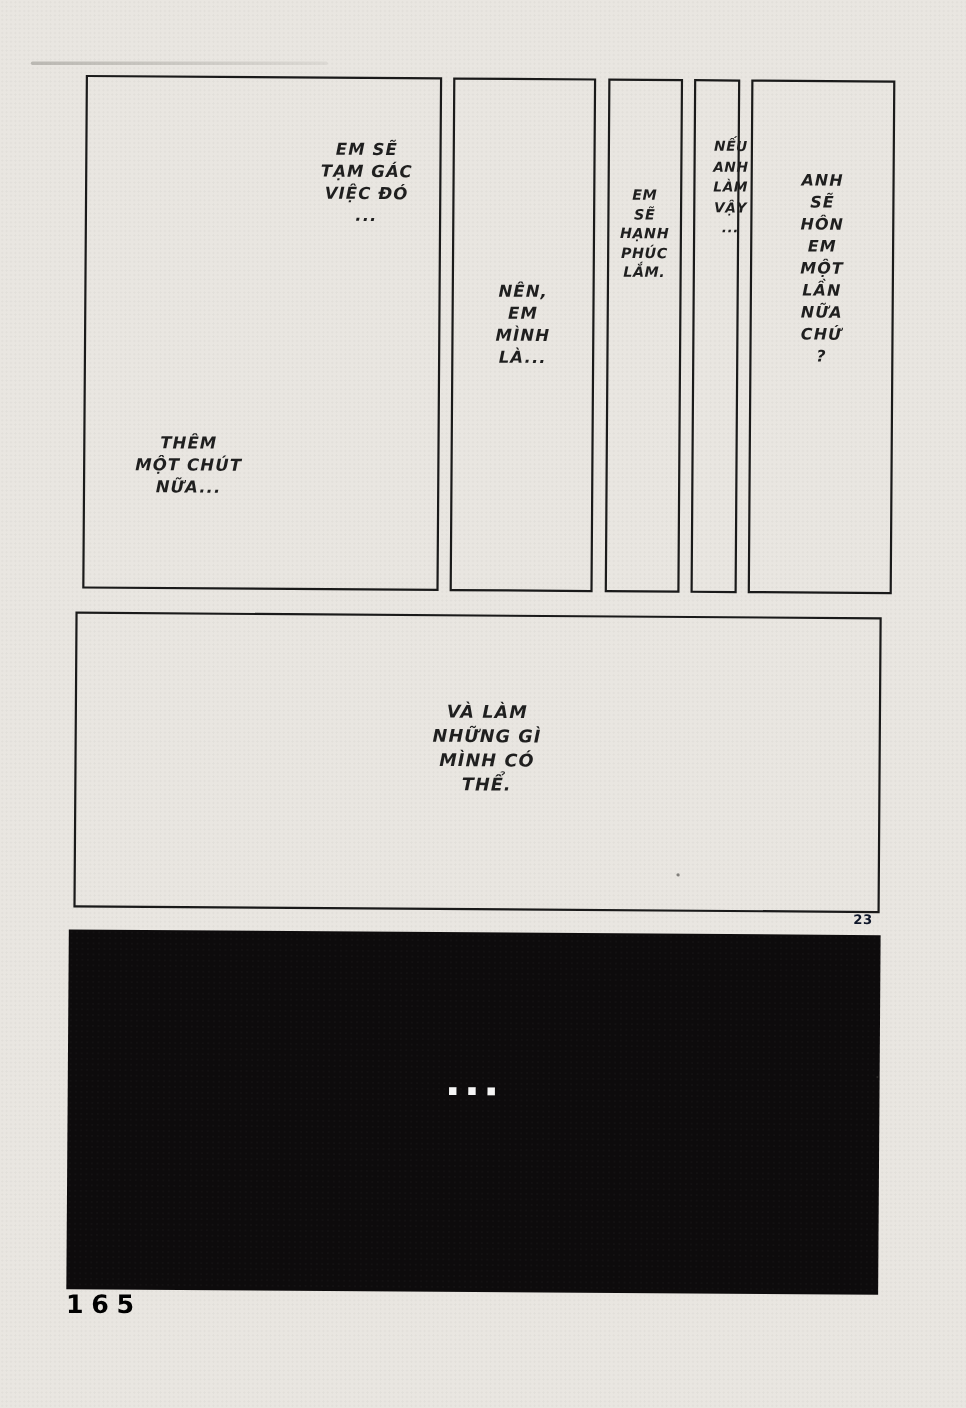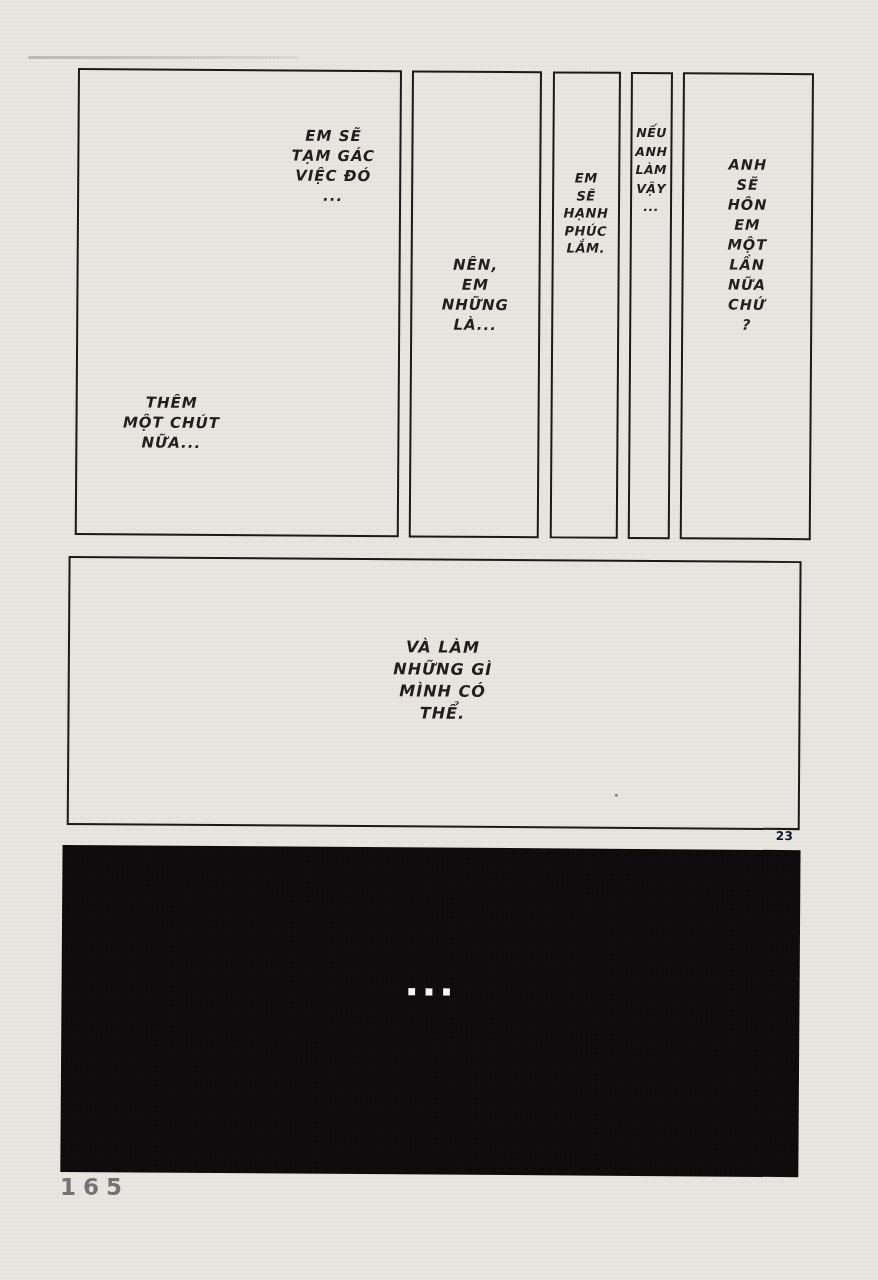--- a/index.html
+++ b/index.html
@@ -51,21 +51,21 @@
     color: #1f1f1f;
     text-align: center;
     white-space: pre-line;
     letter-spacing: 1px;
   }
 
   
   .t-p1  { font-size: 15px;   line-height: 20px; }
   .t-p2  { font-size: 15px;   line-height: 20px; }
   .t-p3  { font-size: 13px;   line-height: 17.5px; letter-spacing: 0.5px; }
-  .t-p4  { font-size: 12.5px; line-height: 18.5px; letter-spacing: 0.5px; }
+  .t-p4  { font-size: 12.5px; line-height: 18.5px; letter-spacing: 0.5px; margin-left: 13px; }
   .t-p5  { font-size: 14.5px; line-height: 20px; }
   .t-p6  { font-size: 16px;   line-height: 22px; }
 
   
   #panel-1 { left: 10px;  top: 0;     width: 324px; height: 467px; }
   #panel-2 { left: 344px; top: 0;     width: 130px; height: 467px; }
   #panel-3 { left: 485px; top: 0;     width: 68px;  height: 467px; }
   #panel-4 { left: 563px; top: 0;     width: 42px;  height: 467px; }
   #panel-5 { left: 615px; top: 0;     width: 131px; height: 467px; }
   #panel-6 { left: 4px;   top: 488px; width: 733px; height: 269px; }
@@ -106,21 +106,21 @@
     letter-spacing: 0.5px;
   }
 
   .page-number {
     position: absolute;
     left: 60px;
     top: 1174px;
     font-size: 23px;
     font-weight: bold;
     letter-spacing: 7px;
-    color: #737373;
+    color: #000000;
   }
 
   .scan-streak {
     position: absolute;
     left: 28px;
     top: 56px;
     width: 270px;
     height: 3px;
     background: linear-gradient(to right, rgba(150,148,142,0.55), rgba(150,148,142,0.15));
     border-radius: 2px;
@@ -149,21 +149,21 @@
 VIỆC ĐÓ
 ...</div>
     <div class="speech t-p1" id="p1-bottom">THÊM
 MỘT CHÚT
 NỮA...</div>
   </div>
 
   <div class="panel" id="panel-2">
     <div class="speech t-p2" id="p2-text">NÊN,
 EM
-NHỮNG
+MÌNH
 LÀ...</div>
   </div>
 
   <div class="panel" id="panel-3">
     <div class="speech t-p3" id="p3-text">EM
 SẼ
 HẠNH
 PHÚC
 LẮM.</div>
   </div>

